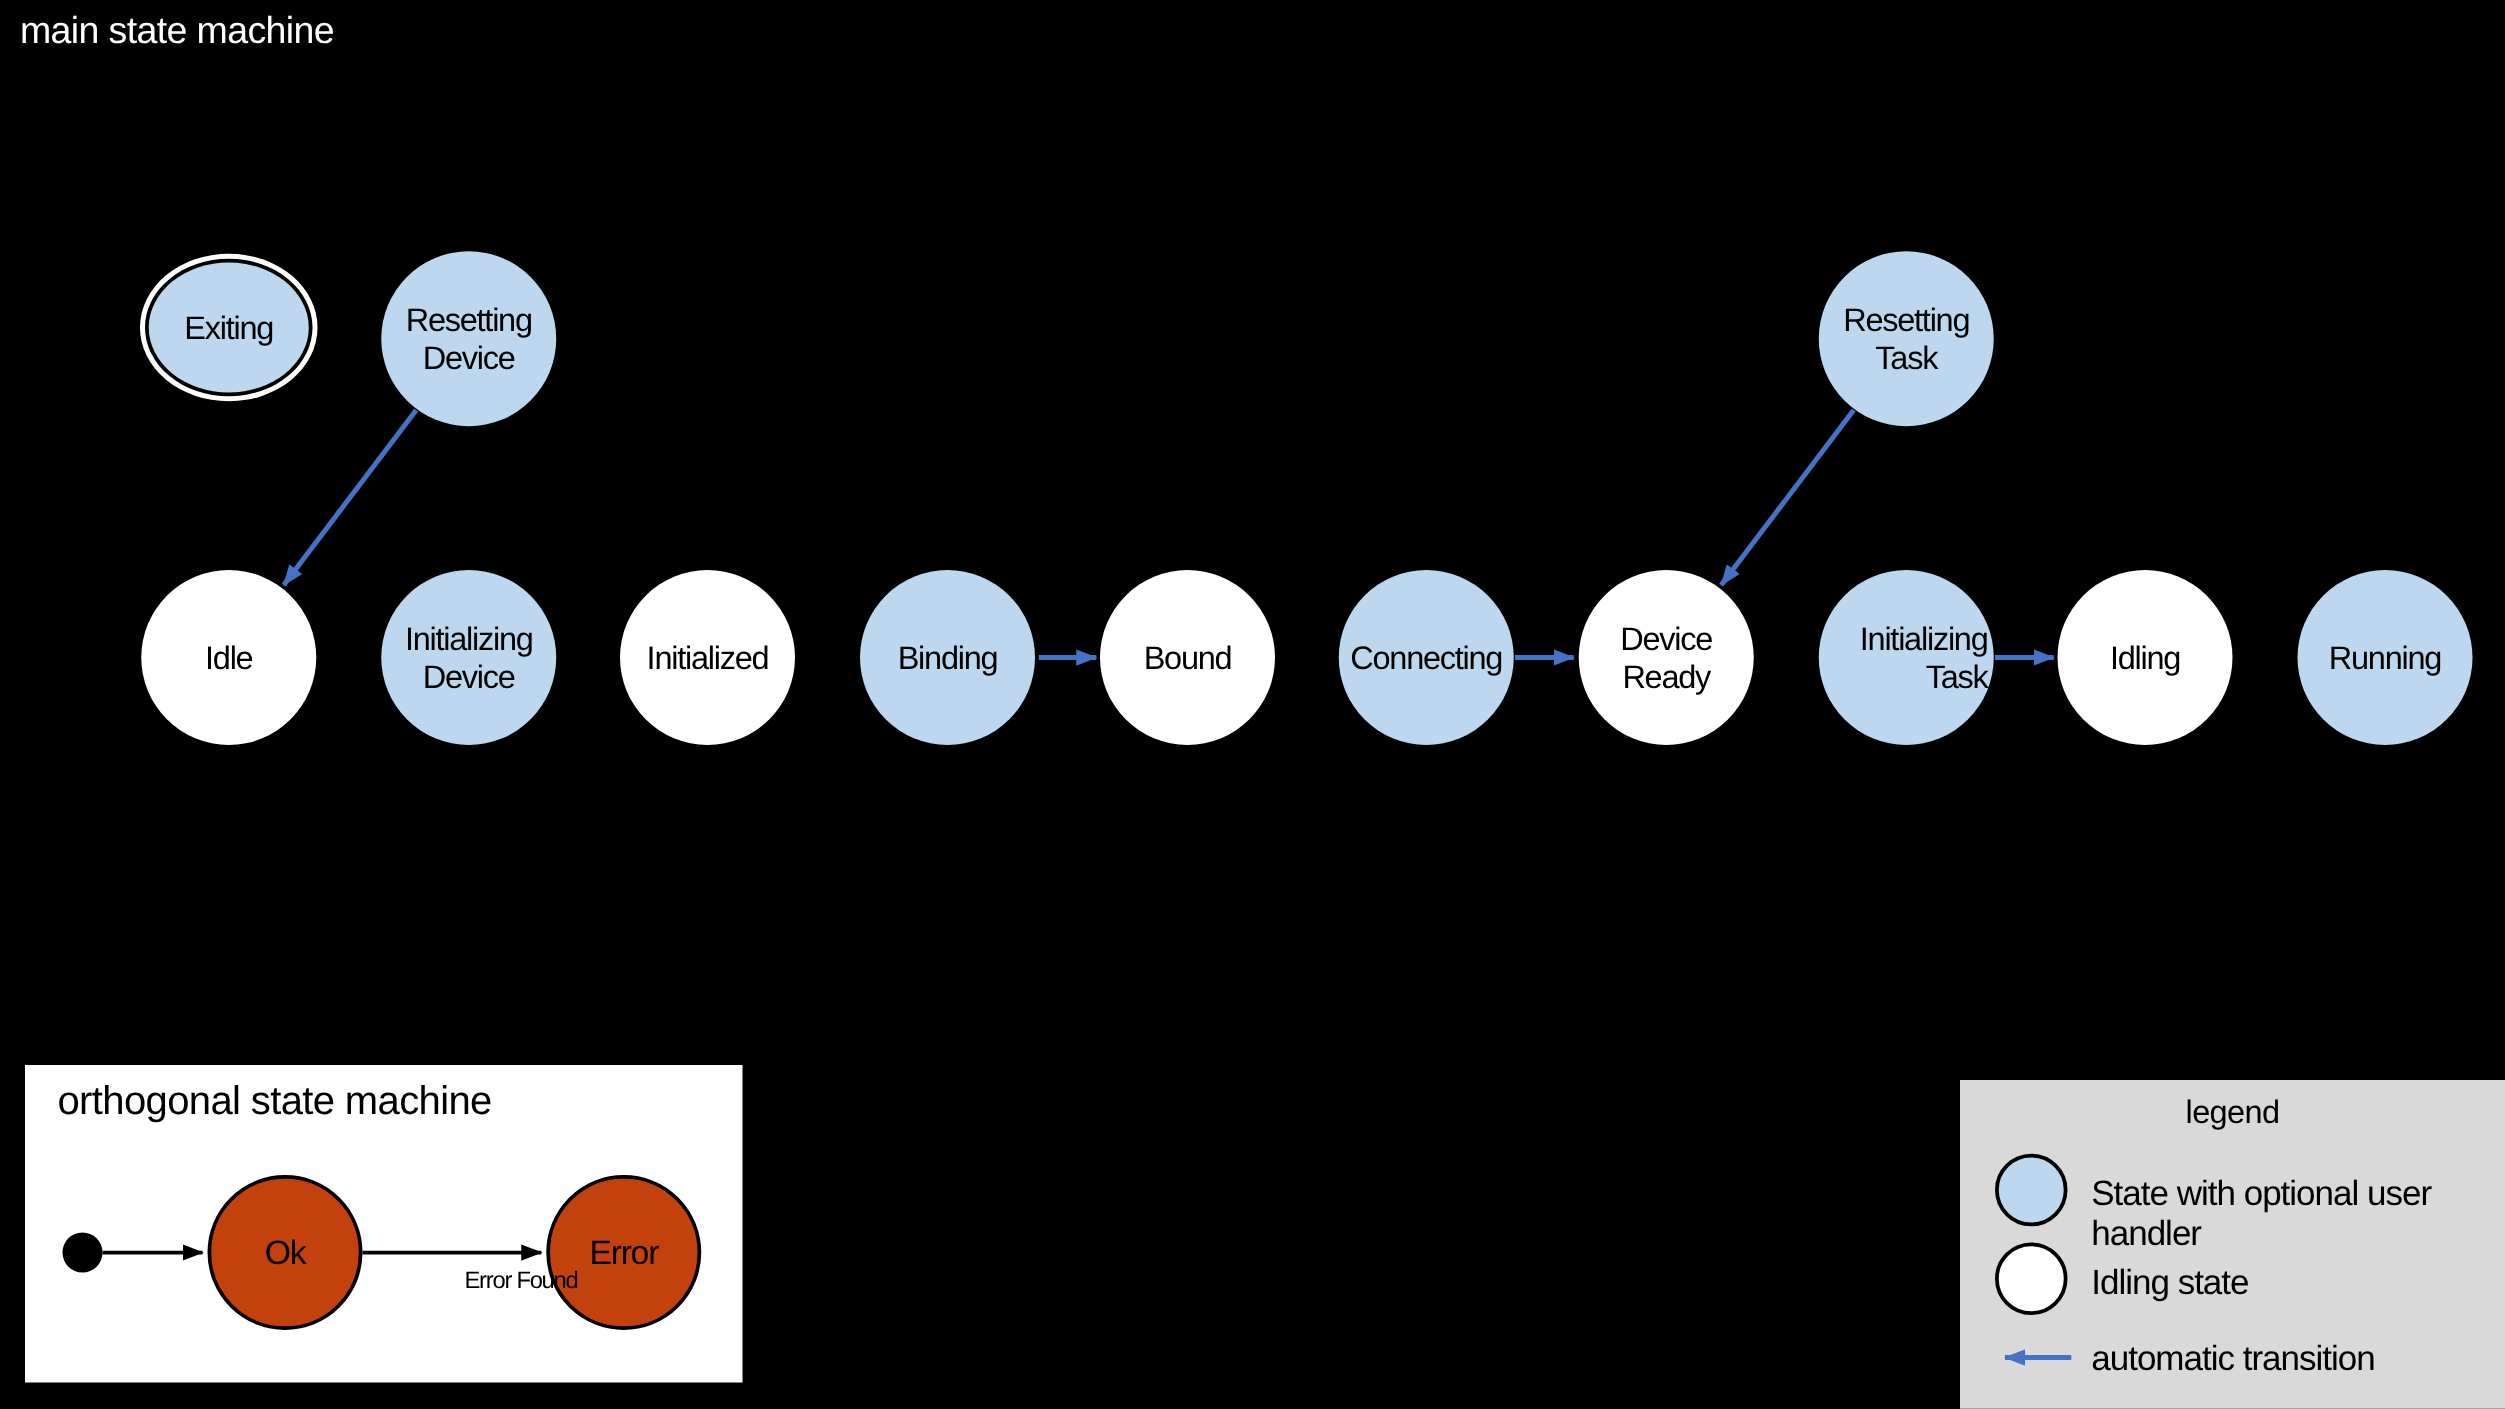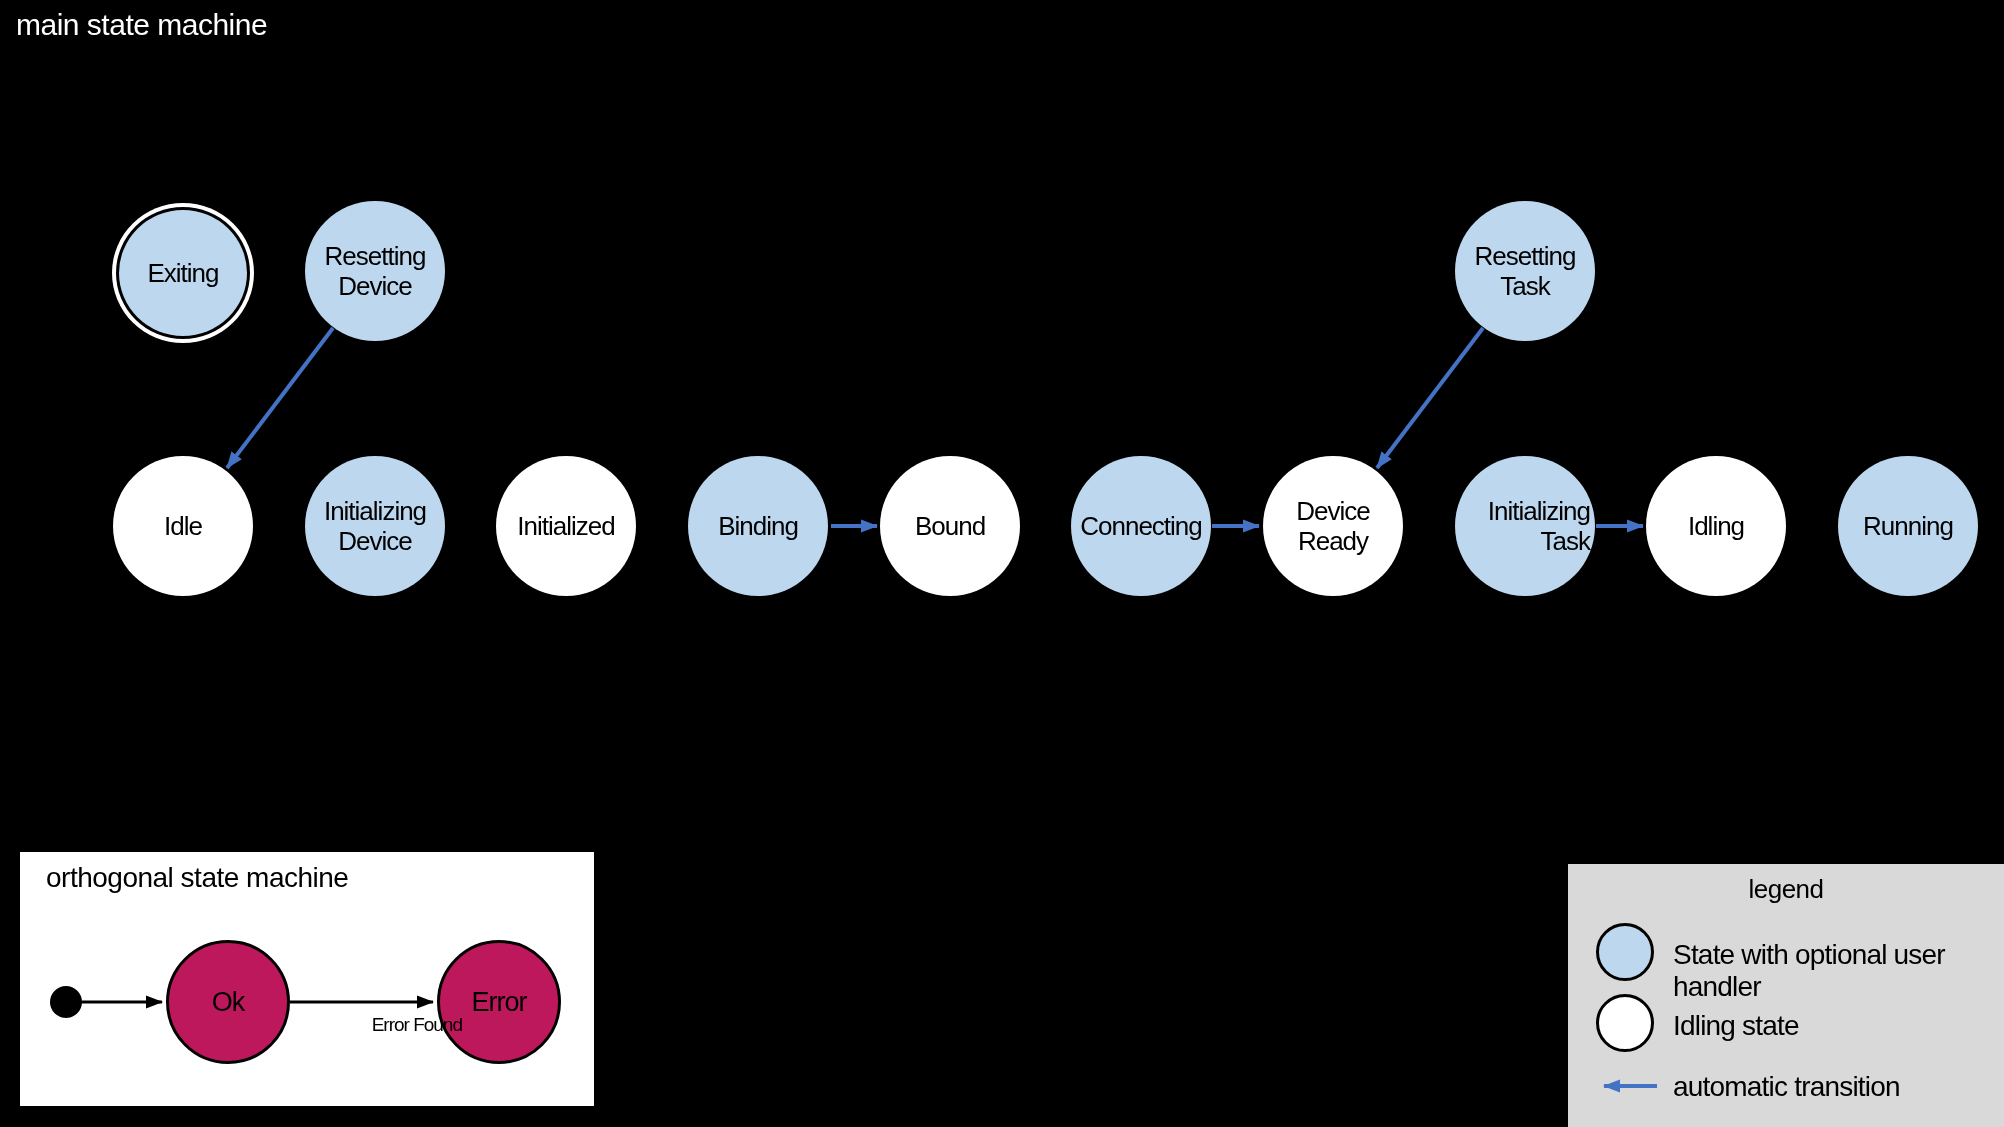--- a/index.html
+++ b/index.html
@@ -24,36 +24,36 @@
     position:absolute; width:140px; height:140px; border-radius:50%;
     display:flex; align-items:center; justify-content:center;
     text-align:center;
   }
   .node .lbl {
     width:130px; font-size:26px; line-height:1.16; letter-spacing:-1px; color:#000;
   }
   .node.blue  { background:#BDD7EE; }
   .node.white { background:#FFFFFF; }
   .node.final {
-    width:128px; height:126px;
+    width:128px; height:104px;
     box-shadow:0 0 0 3px #000, 0 0 0 7px #fff;
   }
   
   .ortho {
     position:absolute; left:20px; top:852px; width:574px; height:254px;
     background:#fff;
   }
   .ortho-title {
     position:absolute; left:26px; top:10px;
-    font-size:28px; letter-spacing:-0.5px; color:#000;
+    font-size:32px; letter-spacing:-0.5px; color:#000;
   }
   .ortho-svg { position:absolute; left:0; top:0; width:574px; height:254px; pointer-events:none; }
   .onode {
     position:absolute; width:124px; height:124px; border-radius:50%;
-    border:3px solid #000; background:#be185d;
+    border:3px solid #000; background:#c2410c;
     display:flex; align-items:center; justify-content:center; text-align:center;
   }
   .onode .lbl { font-size:27px; letter-spacing:-1px; }
   .init-dot {
     position:absolute; left:30px; top:134px; width:32px; height:32px;
     border-radius:50%; background:#000;
   }
   .edge-label {
     position:absolute; left:242px; top:162px; width:200px;
     text-align:right; font-size:19px; letter-spacing:-1px; color:#000;

